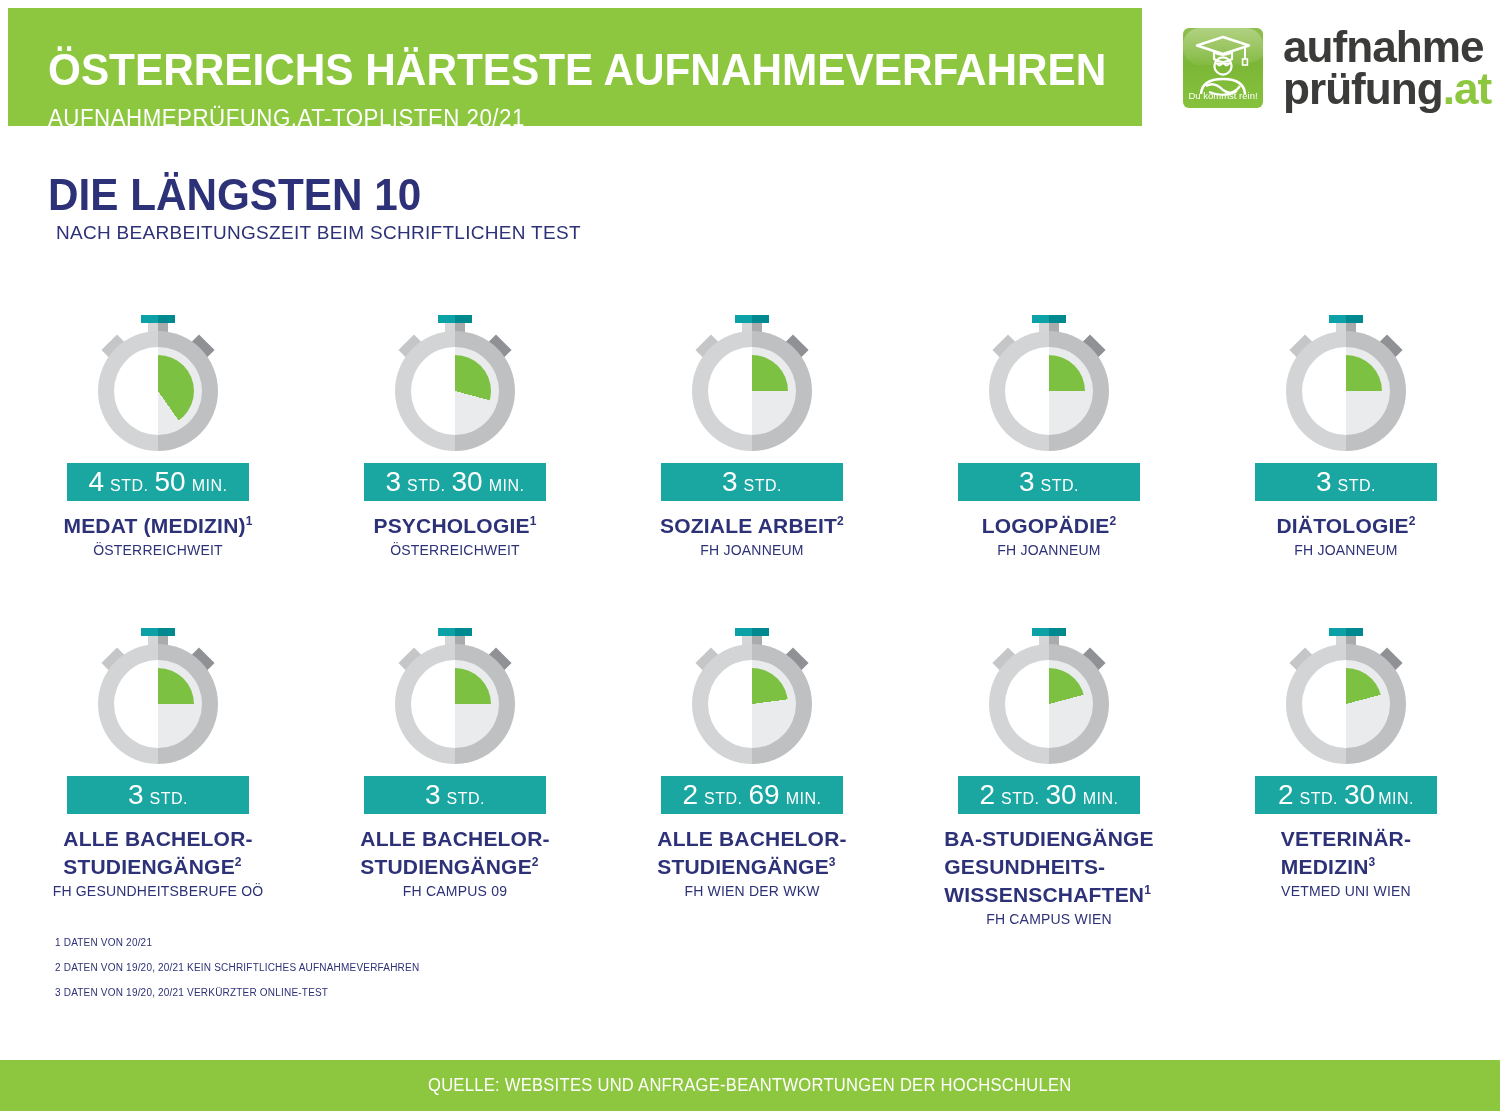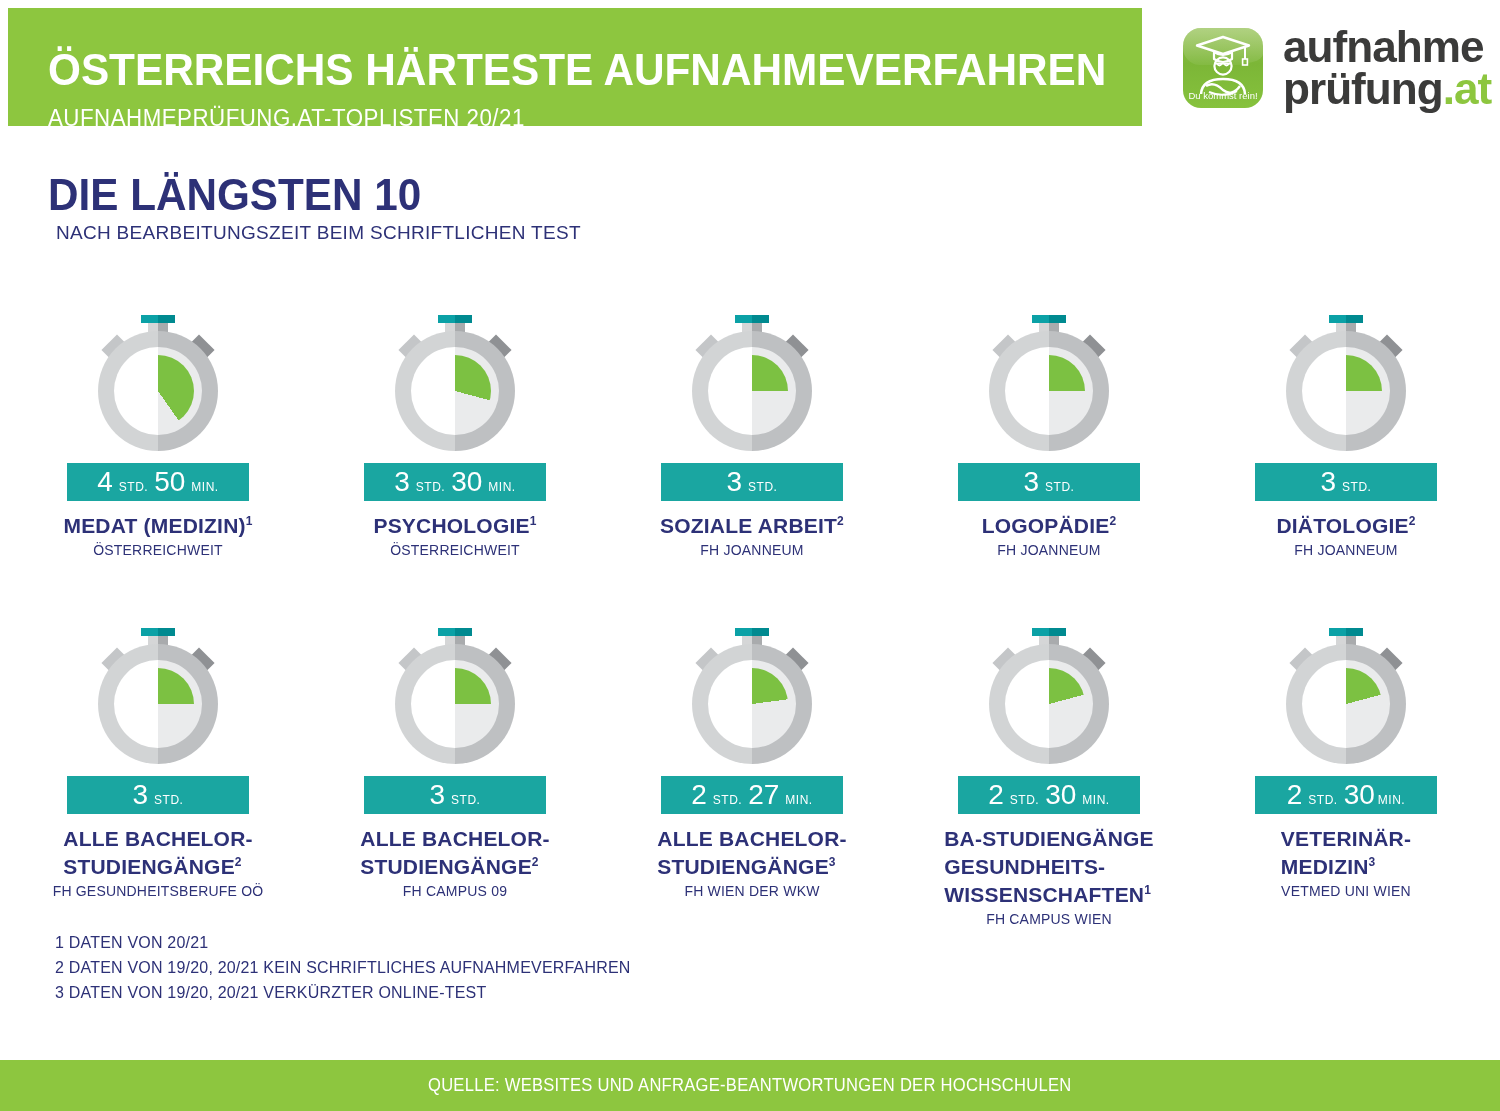--- a/index.html
+++ b/index.html
@@ -42,21 +42,21 @@
   }
   .header-sub{
     margin-top:9px;
     font-size:23px;font-weight:normal;letter-spacing:.5px;
     transform:scaleX(.97);transform-origin:left center;
     white-space:nowrap;
   }
   
   .logo{position:absolute;left:1183px;top:26px;width:300px;height:84px;display:flex;align-items:center;}
   .logo-icon{
-    position:relative;width:80px;height:80px;border-radius:18px;
+    position:relative;width:80px;height:80px;border-radius:6px;
     background:linear-gradient(180deg,#8FBE4C 0%,#7CB637 45%,#86C23D 100%);
     overflow:hidden;flex:0 0 auto;
   }
   .logo-icon::after{
     content:"";position:absolute;left:0;top:0;right:0;height:46%;
     background:linear-gradient(180deg,rgba(255,255,255,.30),rgba(255,255,255,.06));
     border-radius:17px 17px 40%/17px 17px 30%;
   }
   .logo-icon svg{position:absolute;left:0;top:0;}
   .logo-claim{
@@ -118,36 +118,36 @@
   }
   
   .badge{
     margin-top:12px;width:182px;height:38px;
     background:var(--teal);color:#fff;
     display:flex;align-items:baseline;justify-content:center;
     line-height:38px;
   }
   .badge span{display:inline-block;}
   .t-lg{font-size:28px;margin:0 3px;}
-  .t-sm{font-size:12px;letter-spacing:.5px;margin:0 3px;}
+  .t-sm{font-size:16px;letter-spacing:.5px;margin:0 3px;}
   .t-sm.nogap{margin-left:0;}
   
   .name{
     margin-top:11px;max-width:240px;
     color:var(--navy);font-size:21px;font-weight:bold;
     text-align:left;line-height:28px;letter-spacing:.2px;
   }
   .name sup{font-size:12px;vertical-align:super;line-height:0;}
   .org{
     margin-top:2px;
     color:var(--navy);font-size:14px;font-weight:normal;
     text-align:center;letter-spacing:.2px;
   }
   
-  .footnotes{position:absolute;left:55px;top:930px;color:var(--navy);font-size:16px;line-height:25px;letter-spacing:.2px;}
+  .footnotes{position:absolute;left:55px;top:930px;color:var(--navy);font-size:10px;line-height:25px;letter-spacing:.2px;}
   
   .footer-bar{
     position:absolute;left:0;bottom:0;width:1500px;height:51px;
     background:var(--green);
     display:flex;align-items:center;justify-content:center;
   }
   .footer-text{
     color:#fff;font-size:18px;letter-spacing:.3px;
     transform:scaleX(.92);transform-origin:center;
     white-space:nowrap;
@@ -337,21 +337,21 @@
        <div class="lug lug-r"></div>
        <div class="dial">
          <div class="face">
            <div class="slice" style="--a:82.5deg"></div>
          </div>
        </div>
      </div>
      <div class="badge">
         <span class="t-lg">2</span>
         <span class="t-sm">STD.</span>
-        <span class="t-lg">27</span>
+        <span class="t-lg">69</span>
         <span class="t-sm">MIN.</span>
       </div>
      <div class="name">ALLE BACHELOR-<br>STUDIENGÄNGE<sup>3</sup></div>
      <div class="org">FH WIEN DER WKW</div>
     </div>
     <div class="item">
       <div class="watch">
        <div class="crown"></div>
        <div class="stem"></div>
        <div class="lug lug-l"></div>

